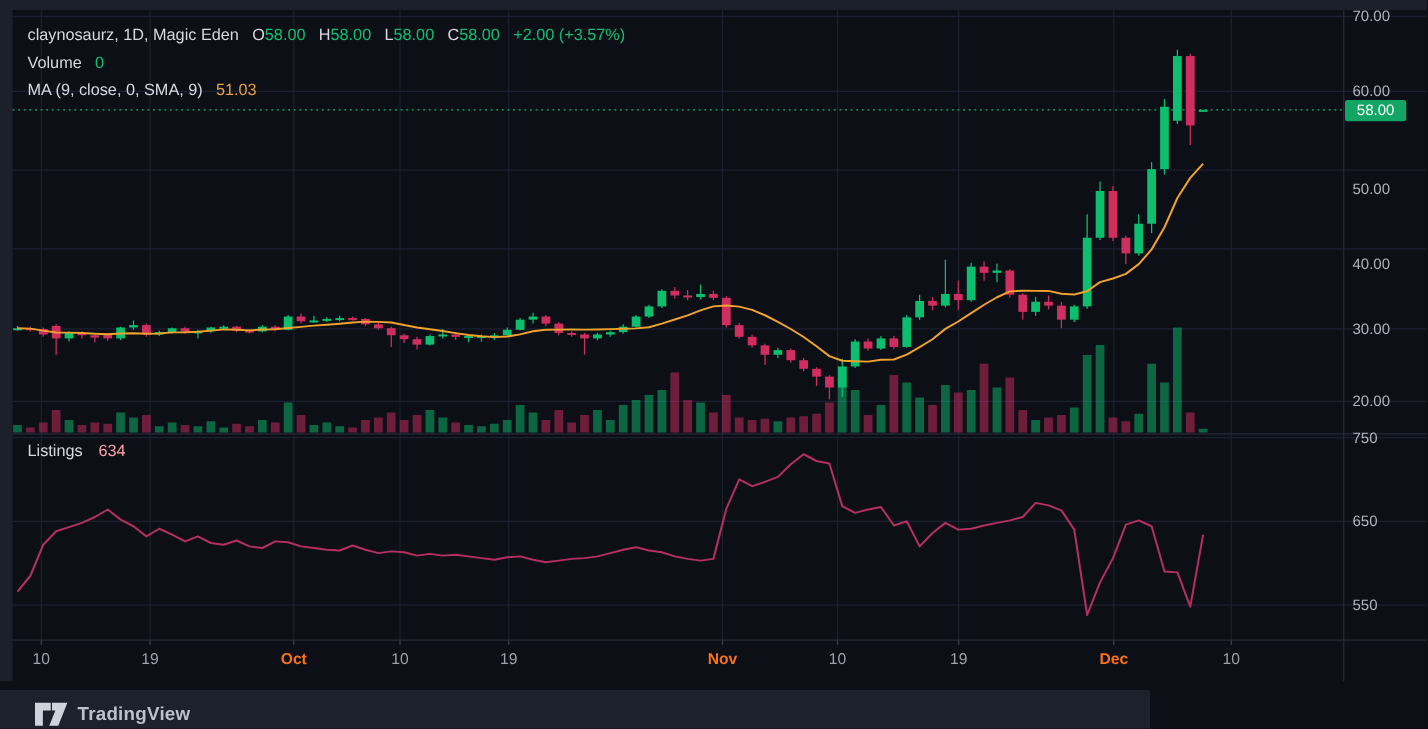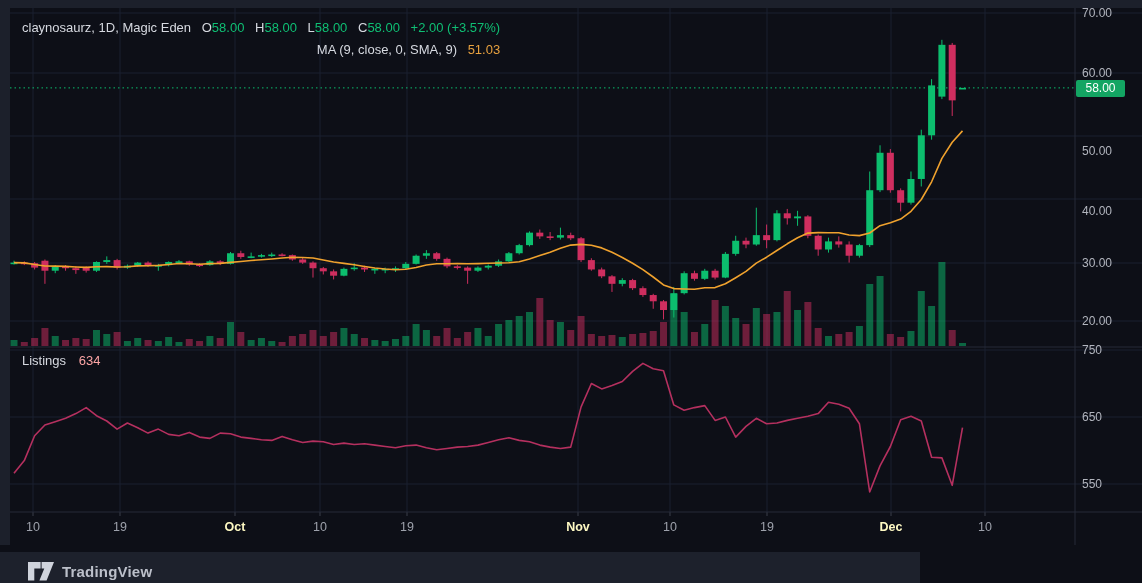--- a/index.html
+++ b/index.html
@@ -1,30 +1,30 @@
 <!DOCTYPE html>
 <html><head>
 <meta charset="utf-8">
 <style>
   html,body{margin:0;padding:0;background:#0d0f17;}
   .stage{position:relative;width:1142px;height:583px;background:#0d0f17;
          font-family:"Liberation Sans",sans-serif;overflow:hidden;}
   .strip-top{position:absolute;left:0;top:0;width:1142px;height:8px;background:#1c202b;}
   .strip-left{position:absolute;left:0;top:8px;width:10px;height:537px;background:#1c202b;}
   svg.chart{position:absolute;left:0;top:0;}
-  .legend{position:absolute;left:22px;top:17px;font-size:13px;line-height:22px;color:#d6d9e0;white-space:nowrap;text-align:right;}
+  .legend{position:absolute;left:22px;top:17px;font-size:13px;line-height:22px;color:#d6d9e0;white-space:nowrap;}
   .legend .row{height:22px;}
   .legend .val-up{color:#0fbf74;}
   .legend .val-ma{color:#e8a13f;margin-top:28px;}
   .legend .sp{display:inline-block;width:7px;}
   .listings-legend{position:absolute;left:22px;top:353px;font-size:13px;color:#d6d9e0;white-space:nowrap;}
   .listings-legend .val{color:#fca5a5;}
   .axis-label{position:absolute;left:1082px;font-size:12px;color:#b2b5be;}
   .time-label{position:absolute;top:520px;font-size:12.5px;color:#9da1ab;transform:translateX(-50%);}
-  .time-label.major{color:#fef9c3;font-weight:bold;}
+  .time-label.major{color:#f97316;font-weight:bold;}
   .badge{position:absolute;left:1076px;top:80px;width:49px;height:17px;background:#13a563;
          color:#fff;font-size:12px;line-height:17px;text-align:center;border-radius:2px;}
   .footer{position:absolute;left:0;top:552px;width:920px;height:38px;background:#1d212c;
           display:flex;align-items:center;padding-left:28px;box-sizing:border-box;}
   .brand{margin-left:8px;font-size:15px;font-weight:bold;color:#bcc0ca;letter-spacing:.2px;}
 </style>
 </head>
 <body>
 
 <div class="stage">
@@ -351,20 +351,24 @@
   <div class="legend">
     <div class="row">
       <span>claynosaurz, 1D, Magic Eden</span><span class="sp"></span>
       <span>O</span><span class="val-up">58.00</span><span class="sp"></span>
       <span>H</span><span class="val-up">58.00</span><span class="sp"></span>
       <span>L</span><span class="val-up">58.00</span><span class="sp"></span>
       <span>C</span><span class="val-up">58.00</span><span class="sp"></span>
       <span class="val-up">+2.00 (+3.57%)</span>
     </div>
     <div class="row">
+      <span>Volume</span><span class="sp"></span>
+      <span class="val-up">0</span>
+    </div>
+    <div class="row">
       <span>MA (9, close, 0, SMA, 9)</span><span class="sp"></span>
       <span class="val-ma">51.03</span>
     </div>
   </div>
 
   <div class="listings-legend">
     <span>Listings</span><span class="sp" style="display:inline-block;width:9px;"></span>
     <span class="val">634</span>
   </div>
 

